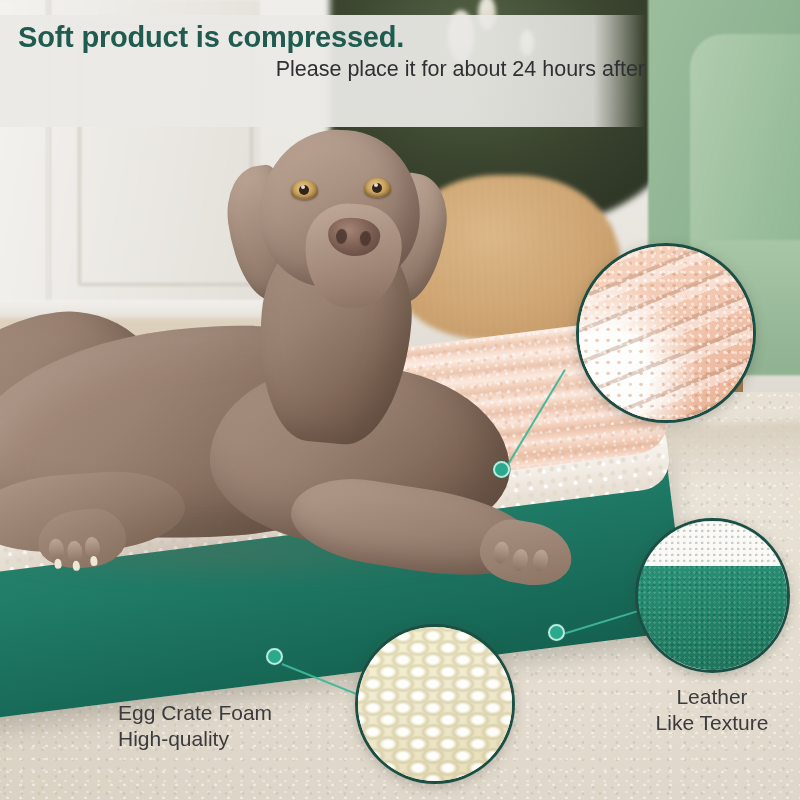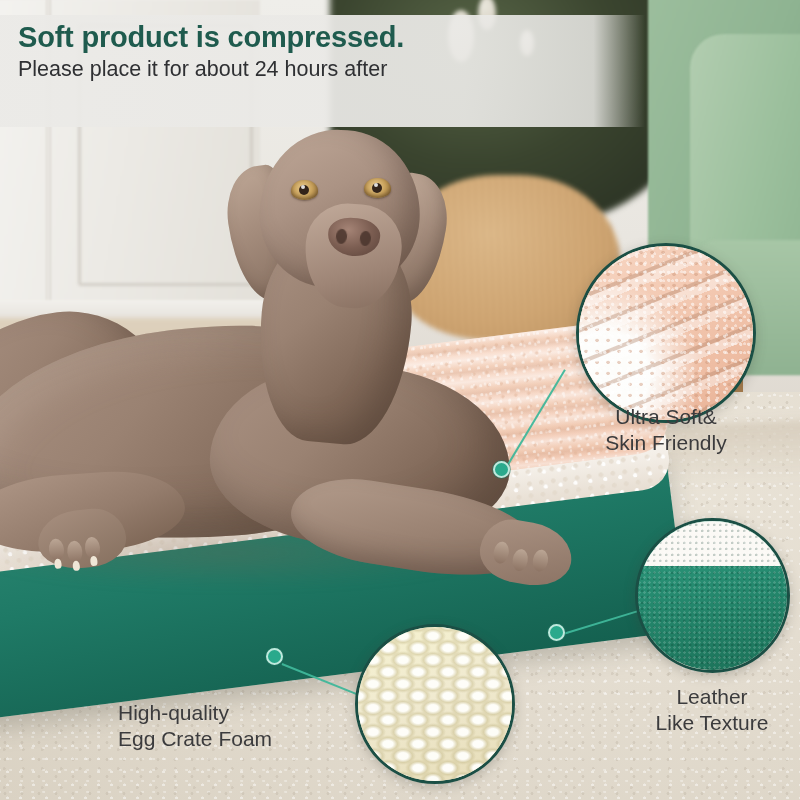--- a/index.html
+++ b/index.html
@@ -314,21 +314,21 @@
     padding: 6px 0 0 18px;
   }
   #banner-title {
     color: #1f5b4e;
     font-size: 29px; font-weight: 700; letter-spacing: -.2px;
     line-height: 1.16; white-space: nowrap;
   }
   .banner-line {
     color: #2f3033;
     font-size: 21.5px; font-weight: 400;
-    line-height: 1.32; white-space: nowrap;
+    line-height: 1.32; white-space: nowrap; text-align: right;
   }
 
   
   .callout-circle {
     position: absolute; border-radius: 50%;
     border: 3px solid #1b4f45;
     overflow: hidden;
     box-shadow: 0 3px 12px rgba(60,60,55,.26);
   }
   .callout-label {
@@ -472,38 +472,34 @@
   <div class="layer" id="banner">
     <div id="banner-title">Soft product is compressed.</div>
     <div class="banner-line">Please place it for about 24 hours after</div>
   </div>
 
   <div class="leader" style="left:504px;top:470px;width:118px;transform:rotate(-59deg);"></div>
   <div class="dot" style="left:493px;top:461px;"></div>
   <div class="callout-circle" style="left:576px;top:243px;width:180px;height:180px;">
     <div id="sw-plush"></div>
   </div>
-  <div class="callout-label" style="left:566px;top:404px;width:200px;">
-    <div>Ultra Soft&amp;</div>
-    <div>Skin Friendly</div>
-  </div>
 
   <div class="leader" style="left:563px;top:633px;width:80px;transform:rotate(-17deg);"></div>
   <div class="dot" style="left:548px;top:624px;"></div>
   <div class="callout-circle" style="left:635px;top:518px;width:155px;height:155px;">
     <div id="sw-leather"></div>
   </div>
   <div class="callout-label" style="left:622px;top:684px;width:180px;">
     <div>Leather</div>
     <div>Like Texture</div>
   </div>
 
   <div class="leader" style="left:282px;top:663px;width:96px;transform:rotate(22deg);"></div>
   <div class="dot" style="left:266px;top:648px;"></div>
   <div class="callout-circle" style="left:355px;top:624px;width:160px;height:160px;">
     <div id="sw-foam"></div>
   </div>
   <div class="callout-label" style="left:118px;top:700px;width:240px;text-align:left;">
+    <div>Egg Crate Foam</div>
     <div>High-quality</div>
-    <div>Egg Crate Foam</div>
   </div>
 
 </div>
 
 </body></html>

